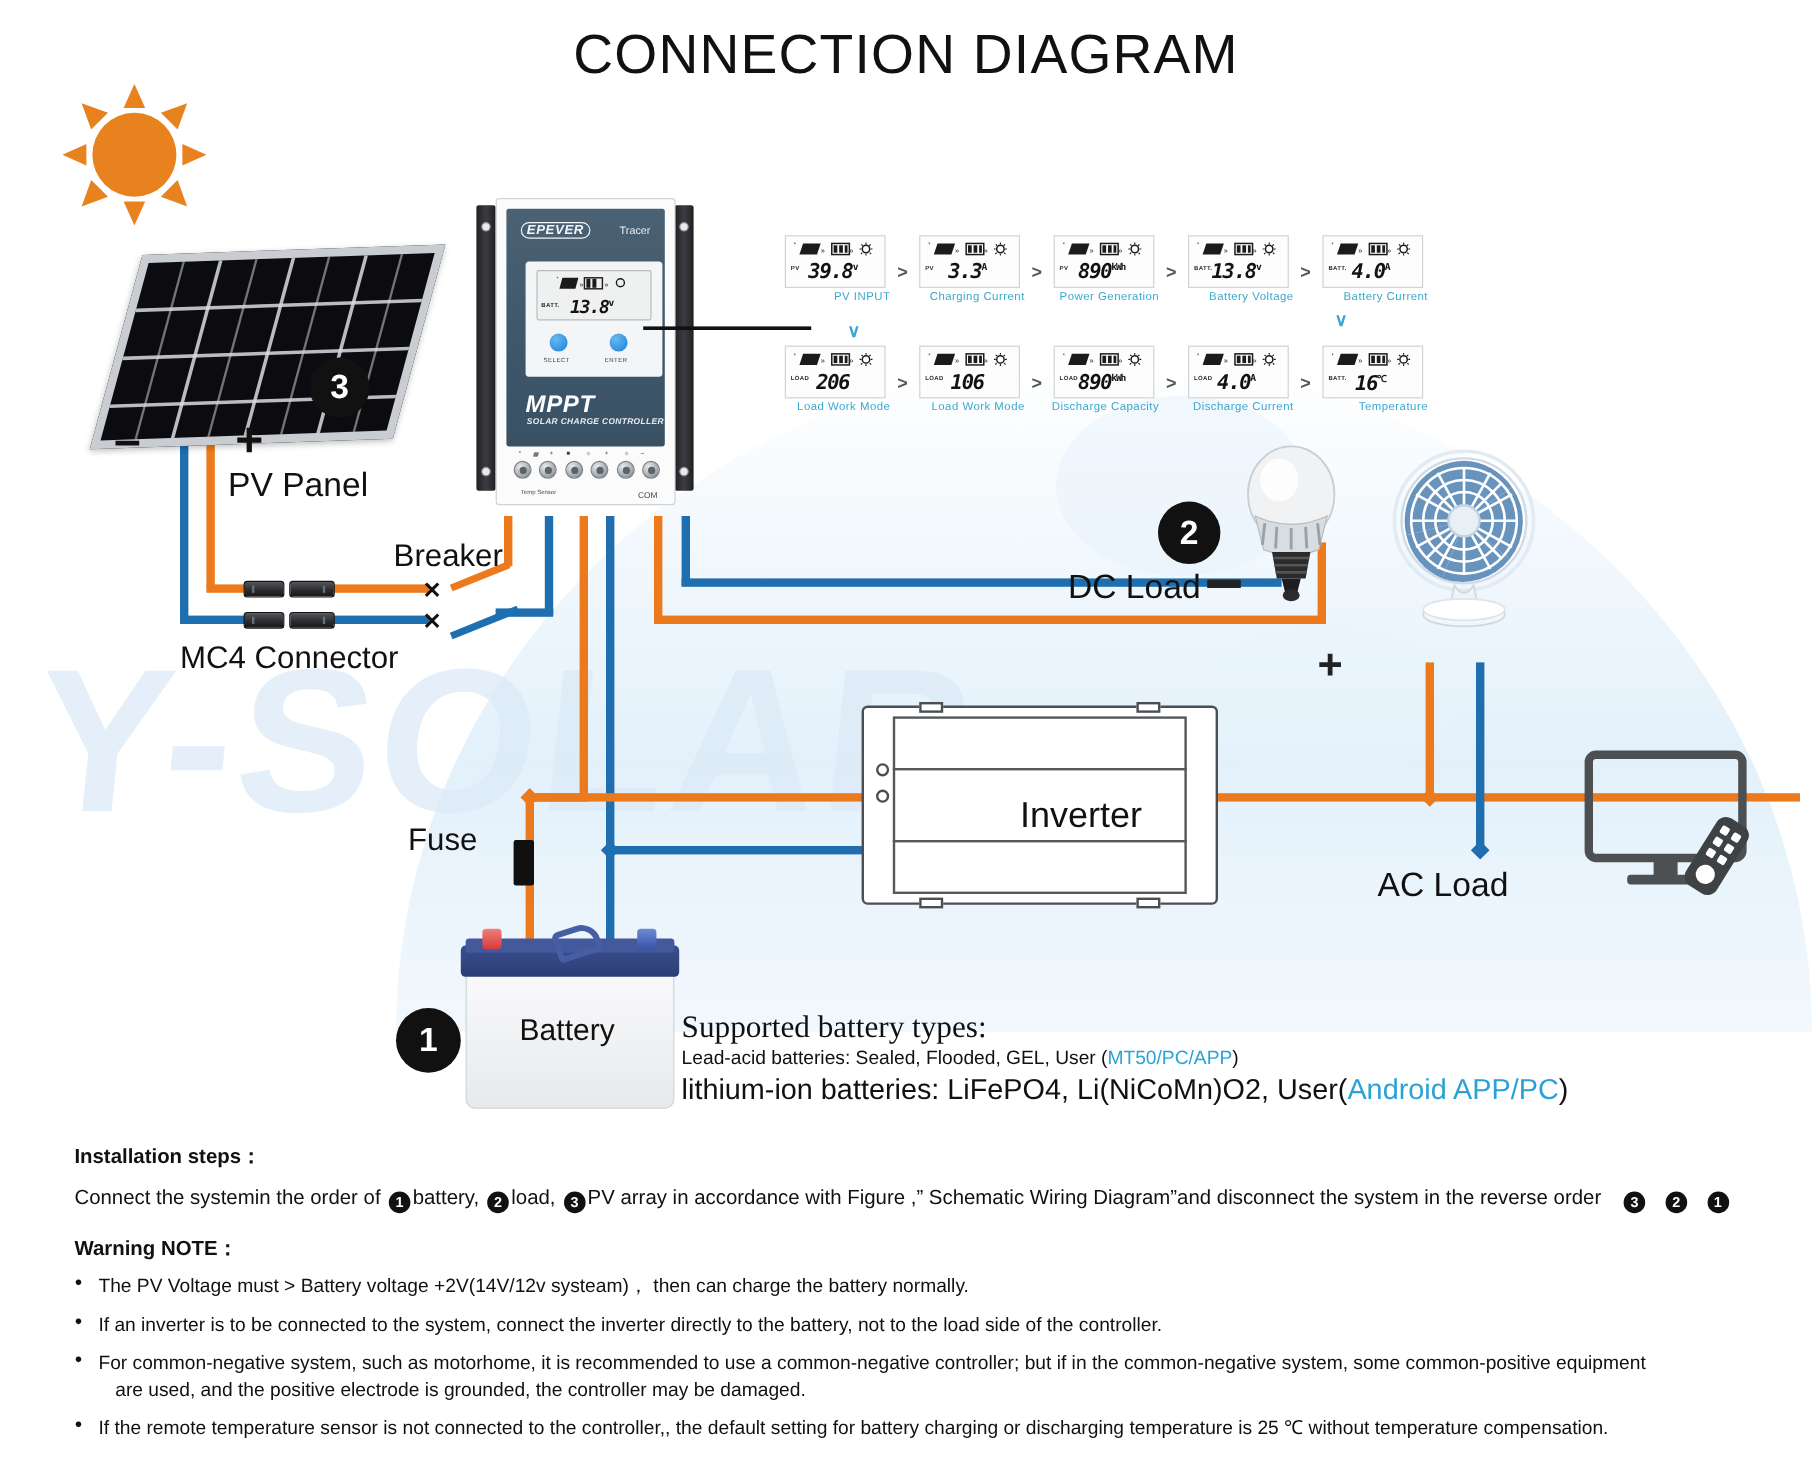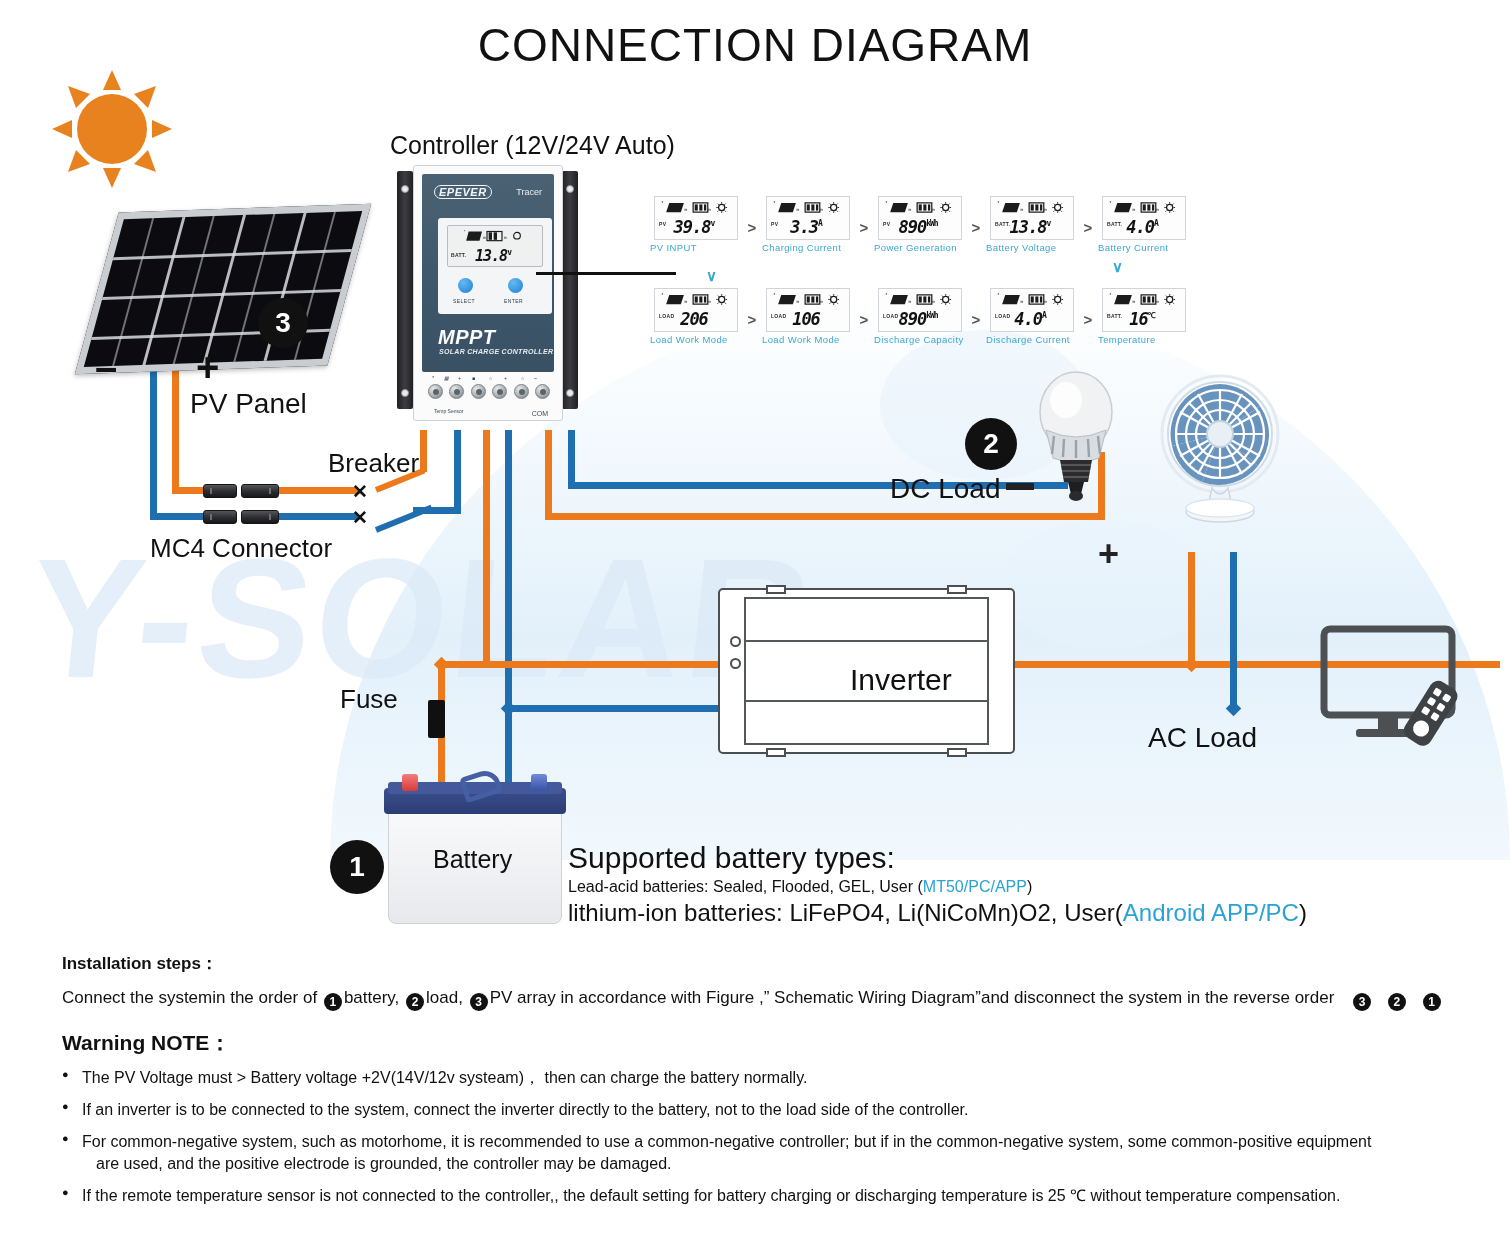--- a/index.html
+++ b/index.html
@@ -126,21 +126,21 @@
     background:#fdfdfd; border:1px solid #cfd4d8;
   }
   .lcd-pref { position:absolute; left:4px; top:24px; font-size:5px; font-weight:bold; color:#2b2b2b; letter-spacing:.3px; }
   .lcd-val {
     position:absolute; left:0; right:4px; top:20px; text-align:center;
     font-size:17px; font-weight:bold; font-style:italic; color:#121212;
     font-family:"DejaVu Sans Mono", monospace; letter-spacing:-1px;
   }
   .lcd-unit { font-size:8px; vertical-align:super; font-style:normal; }
   .lcd-caption {
-    position:absolute; left:0; right:0; top:46px; text-align:left;
+    position:absolute; left:0; right:0; top:46px; text-align:right;
     font-size:9.5px; color:#3aa8cd; letter-spacing:.4px; white-space:nowrap;
   }
   .lcd-arrow { width:20px; text-align:center; font-size:15px; color:#555; font-weight:bold; }
   .lcd-down1 { position:absolute; left:58px; top:62px; font-size:15px; color:#3aa8cd; font-weight:bold; }
   .lcd-down2 { position:absolute; left:1112px; top:258px; font-size:15px; color:#3aa8cd; font-weight:bold; }
   .pointer-line { position:absolute; left:536px; top:272px; width:140px; height:3px; background:#111; }
 
   
   .lbl { position:absolute; font-size:26px; color:#111; white-space:nowrap; }
   .lbl-breaker { left:328px; top:448px; }
@@ -211,21 +211,21 @@
 
   
   .bottom { position:absolute; left:62px; top:952px; width:1400px; color:#111; }
   .bt-h { font-size:17px; font-weight:bold; margin-bottom:12px; }
   .bt-line { font-size:17px; line-height:1.35; margin-bottom:6px; }
   .inline-badge {
     display:inline-flex; align-items:center; justify-content:center;
     width:18px; height:18px; border-radius:50%; background:#111; color:#fff;
     font-size:12px; font-weight:bold; vertical-align:-3px; margin:0 2px;
   }
-  .bt-h2 { font-size:21px; font-weight:bold; margin-top:18px; margin-bottom:10px; }
+  .bt-h2 { font-size:17px; font-weight:bold; margin-top:18px; margin-bottom:10px; }
   .bullets li { list-style:none; font-size:16px; line-height:1.42; margin-bottom:9px;
                 padding-left:20px; position:relative; }
   .bullets li::before { content:"\25CF"; position:absolute; left:0; top:0; font-size:11px; }
   .bullets li .cont { display:block; padding-left:14px; }
   .accent { color:#2aa3d4; }
 </style>
 </head>
 <body>
 
 <div class="stage">
@@ -314,21 +314,20 @@
   <div class="mc4 a"></div>
   <div class="mc4 b2"></div>
   <div class="mc4 c"></div>
   <div class="mc4 d"></div>
   <div class="lbl lbl-mc4">MC4 Connector</div>
 
   <div class="lbl lbl-breaker">Breaker</div>
   <div class="xmark" style="left:352px;top:480px;">✕</div>
   <div class="xmark" style="left:352px;top:506px;">✕</div>
 
-  <div class="ctrl-title">Controller (12V/24V Auto)</div>
   <div class="controller">
     <div class="ctrl-rail left">
       <b style="top:14px;"></b>
         <b style="top:218px;"></b>
     </div>
     <div class="ctrl-rail right">
       <b style="top:14px;"></b>
         <b style="top:218px;"></b>
     </div>
     <div class="ctrl-body">
@@ -812,21 +811,21 @@
     <div class="bat-top"></div>
     <div class="bat-top2"></div>
     <div class="bat-handle"></div>
     <div class="bat-term pos"></div>
     <div class="bat-term neg"></div>
   </div>
   <div class="lbl-battery">Battery</div>
   <div class="badge b1">1</div>
 
   <div style="position:absolute;left:568px;top:841px;">
-    <div style="font-size:30px;color:#111;">Supported battery types:</div>
+    <div style="font-size:26px;color:#111;font-family:Liberation Serif, serif;">Supported battery types:</div>
     <div style="font-size:16px;color:#111;margin-top:3px;">
       <span>Lead-acid batteries: Sealed, Flooded, GEL, User (</span><span class="accent">MT50/PC/APP</span><span>)</span>
     </div>
     <div style="font-size:24px;color:#111;margin-top:3px;">
       <span>lithium-ion batteries: LiFePO4, Li(NiCoMn)O2, User(</span><span class="accent">Android APP/PC</span><span>)</span>
     </div>
   </div>
 
   <div class="bottom">
     <div class="bt-h">Installation steps：</div>

